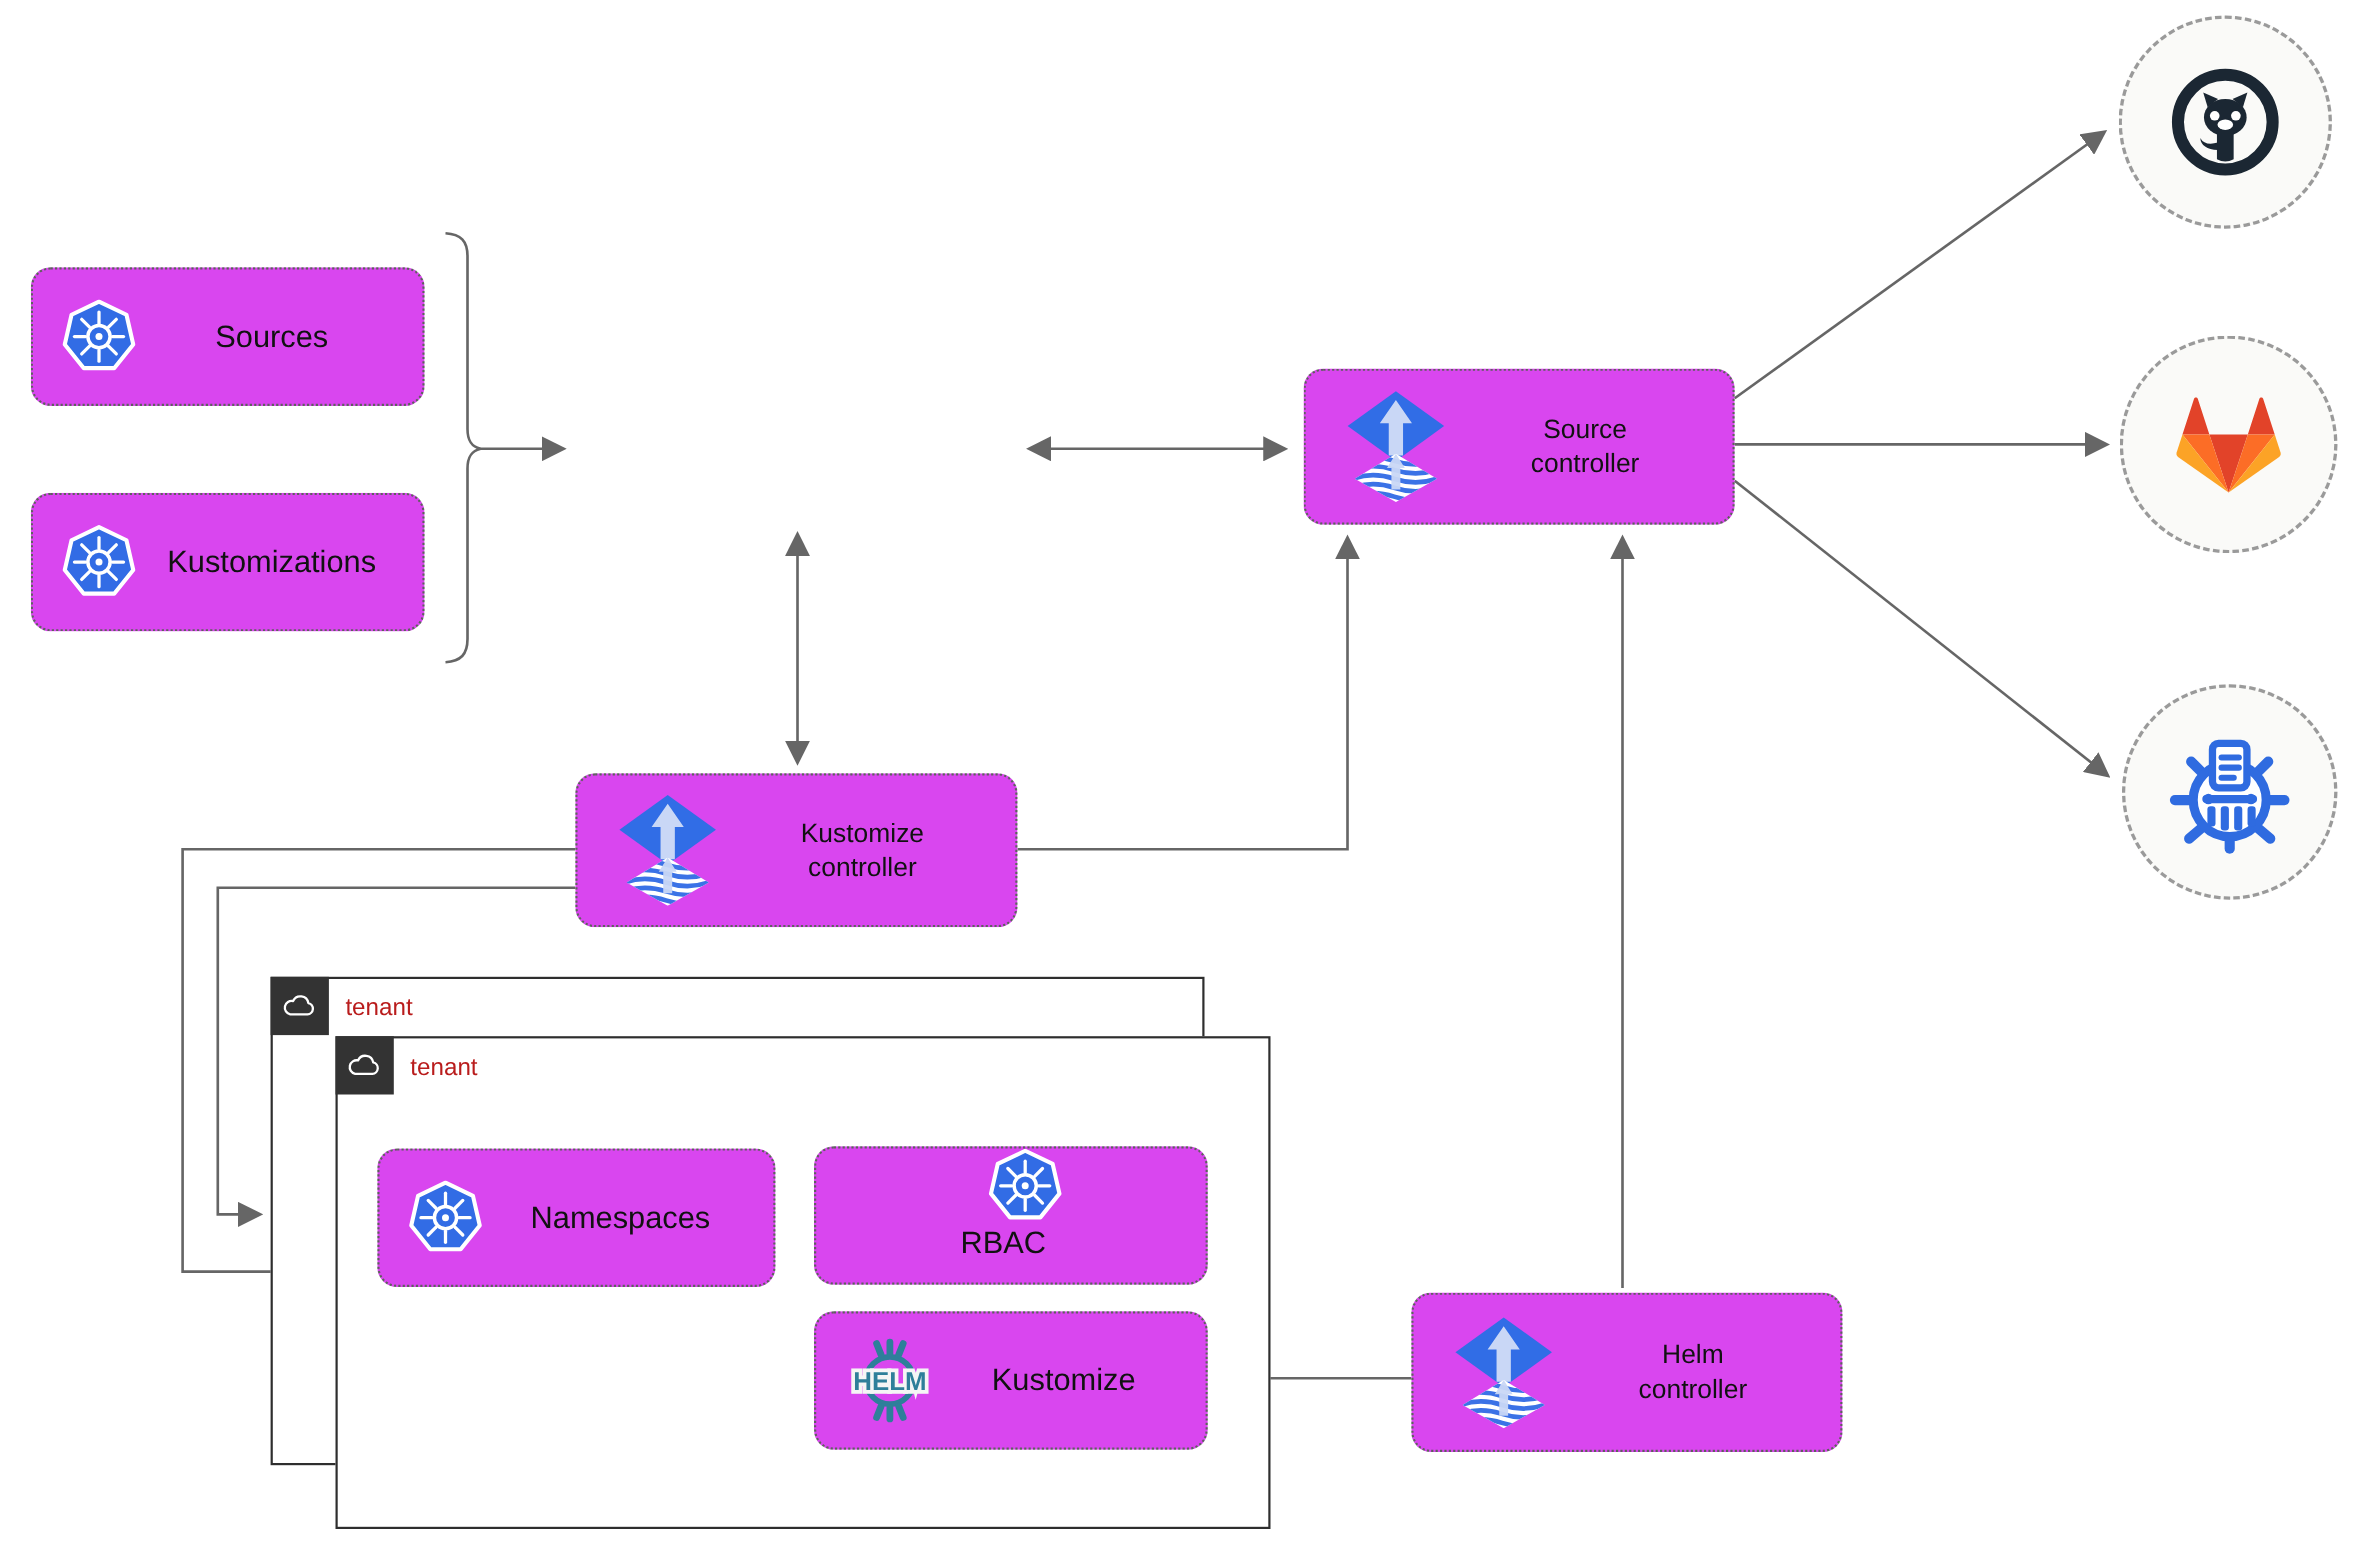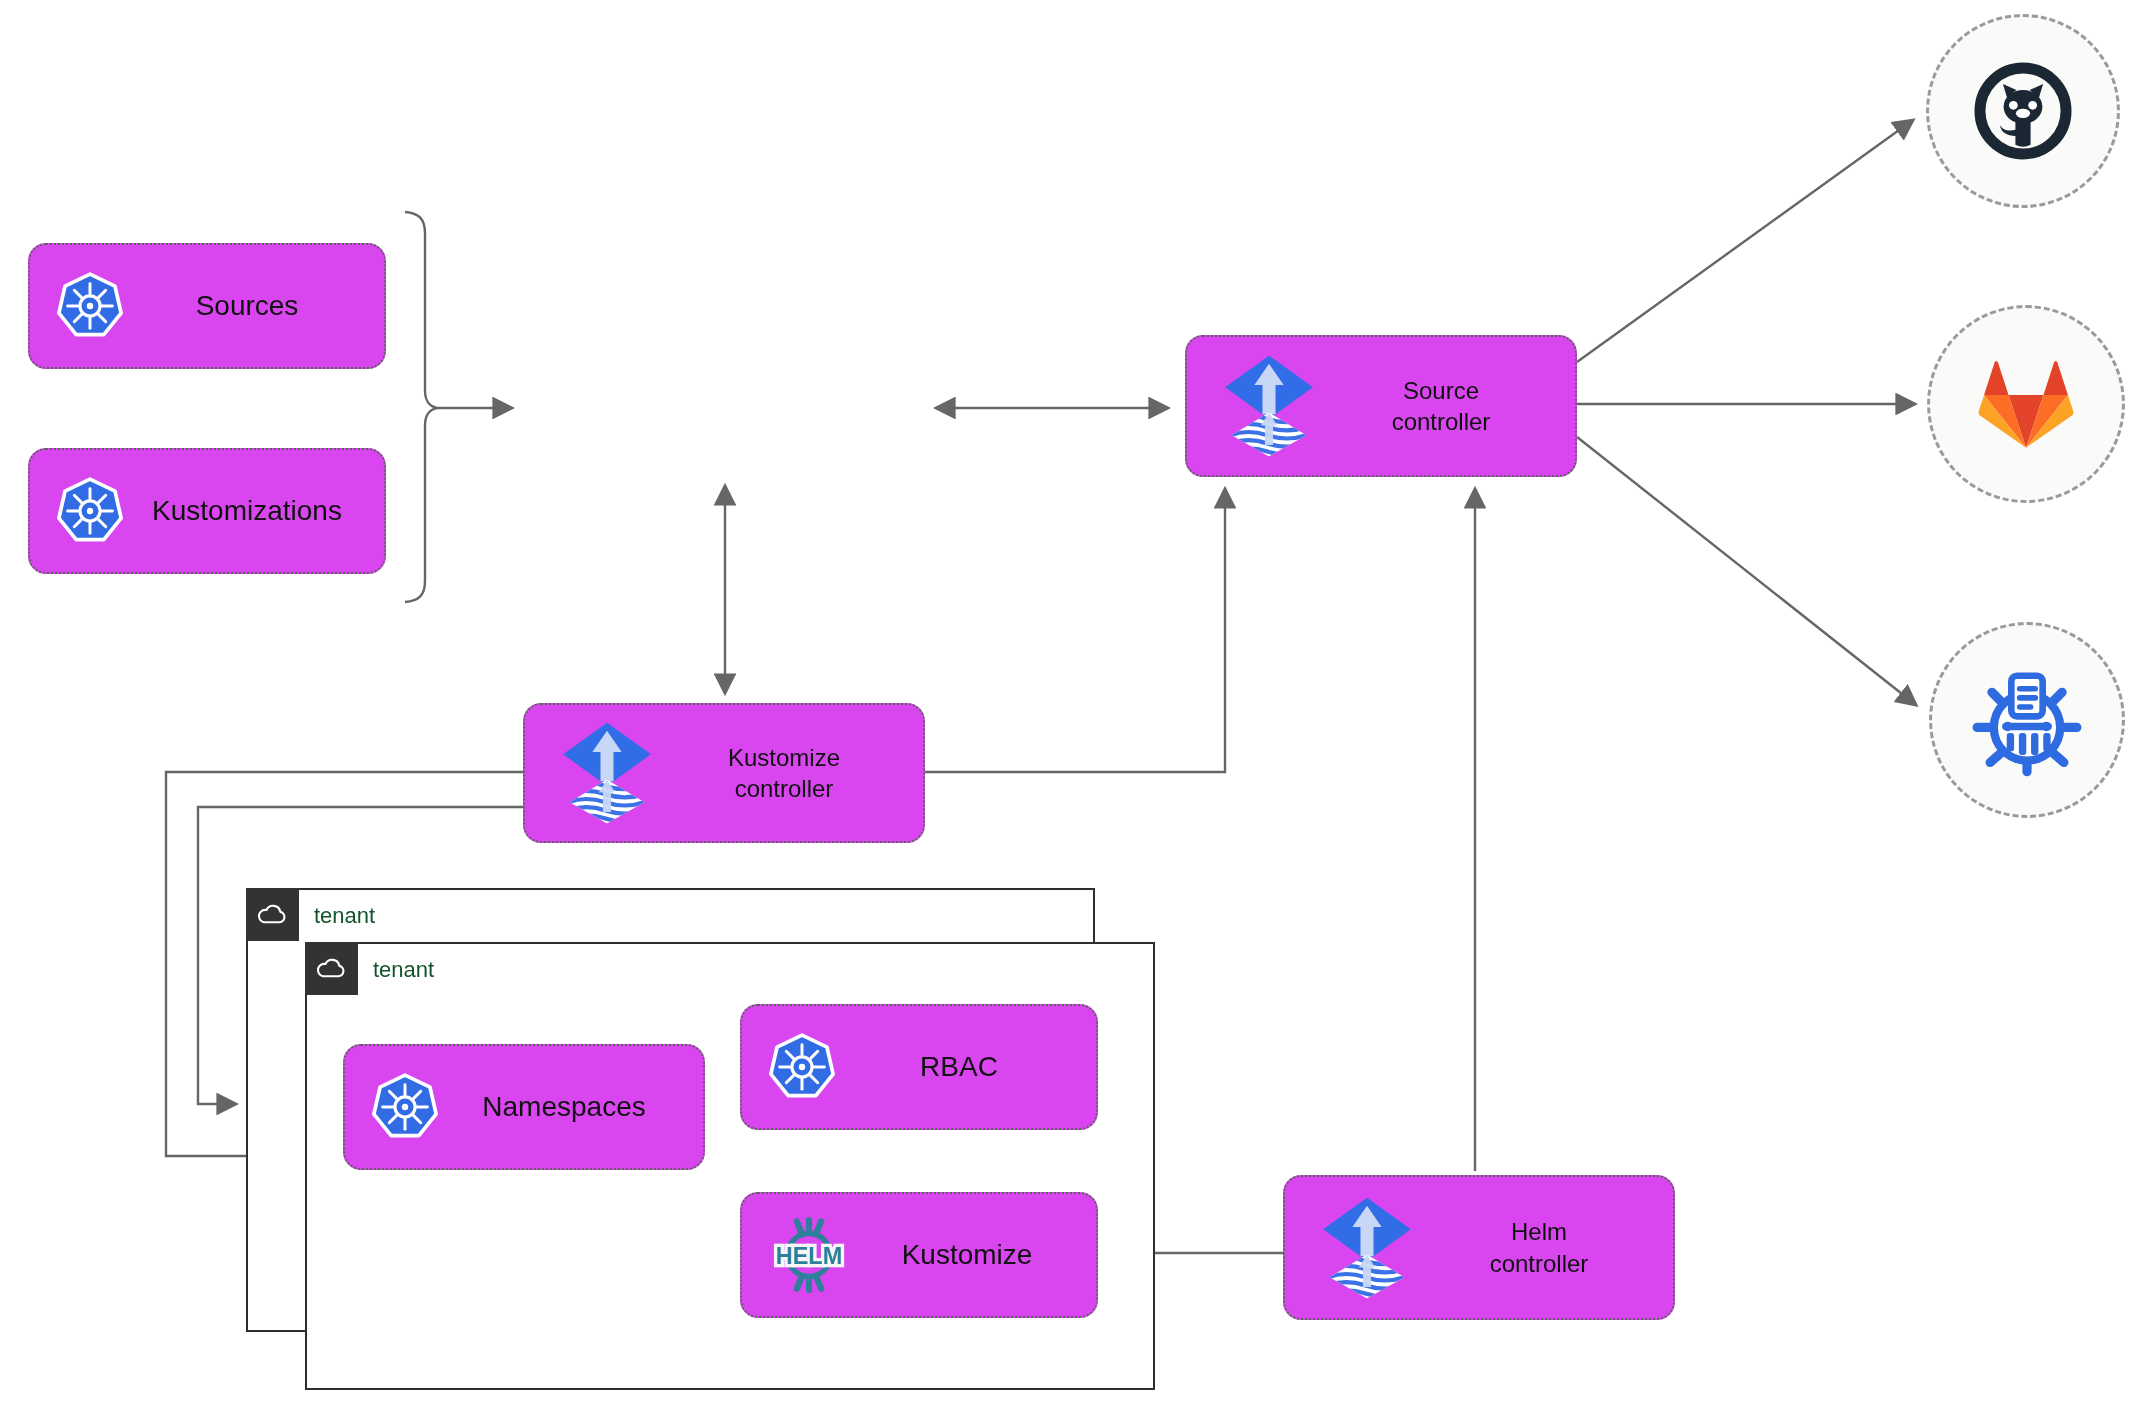--- a/index.html
+++ b/index.html
@@ -8,21 +8,21 @@
   svg.overlay{position:absolute;left:0;top:0;width:2144px;height:1407px;z-index:1;}
   .node{position:absolute;display:flex;align-items:center;background:#d946ef;
         border:2px dotted #5f5f5f;border-radius:18px;box-sizing:border-box;z-index:4;}
   .node .icon{flex:0 0 auto;display:flex;align-items:center;justify-content:center;}
   .node .lbl{flex:1 1 auto;text-align:center;font-size:28px;line-height:1.3;
              padding-right:14px;white-space:pre-line;}
   .ctrl .lbl{font-size:24px;}
   .tenant{position:absolute;background:#ffffff;border:2px solid #2e2e2e;box-sizing:border-box;}
   .tenant .badge{position:absolute;left:-2px;top:-2px;width:53px;height:53px;background:#333333;
                  display:flex;align-items:center;justify-content:center;}
-  .tenant .tlabel{position:absolute;left:66px;top:13px;font-size:22px;color:#14532d;}
+  .tenant .tlabel{position:absolute;left:66px;top:13px;font-size:22px;color:#b91c1c;}
   .extcircle{position:absolute;border-radius:50%;border:3px dashed #9a9a9a;background:#fafaf8;
              display:flex;align-items:center;justify-content:center;box-sizing:border-box;z-index:4;}
 </style>
 </head>
 <body>
 
 <div id="canvas">
 
   <svg width="0" height="0" style="position:absolute">
     <defs>
@@ -225,21 +225,21 @@
 
   <div class="node" style="left:343px;top:1044px;width:362px;height:126px;">
     <span class="icon" style="margin-left:26px;">
       <svg width="68" height="68">
           <use href="#k8s"></use>
         </svg>
       </span>
     <span class="lbl">Namespaces</span>
   </div>
 
-  <div class="node" style="left:740px;top:1004px;width:358px;height:126px;">
+  <div class="node" style="left:740px;top:1042px;width:358px;height:126px;flex-direction:column;">
     <span class="icon" style="margin-left:26px;">
       <svg width="68" height="68">
           <use href="#k8s"></use>
         </svg>
       </span>
     <span class="lbl">RBAC</span>
   </div>
 
 
   <div class="node" style="left:740px;top:1192px;width:358px;height:126px;">

